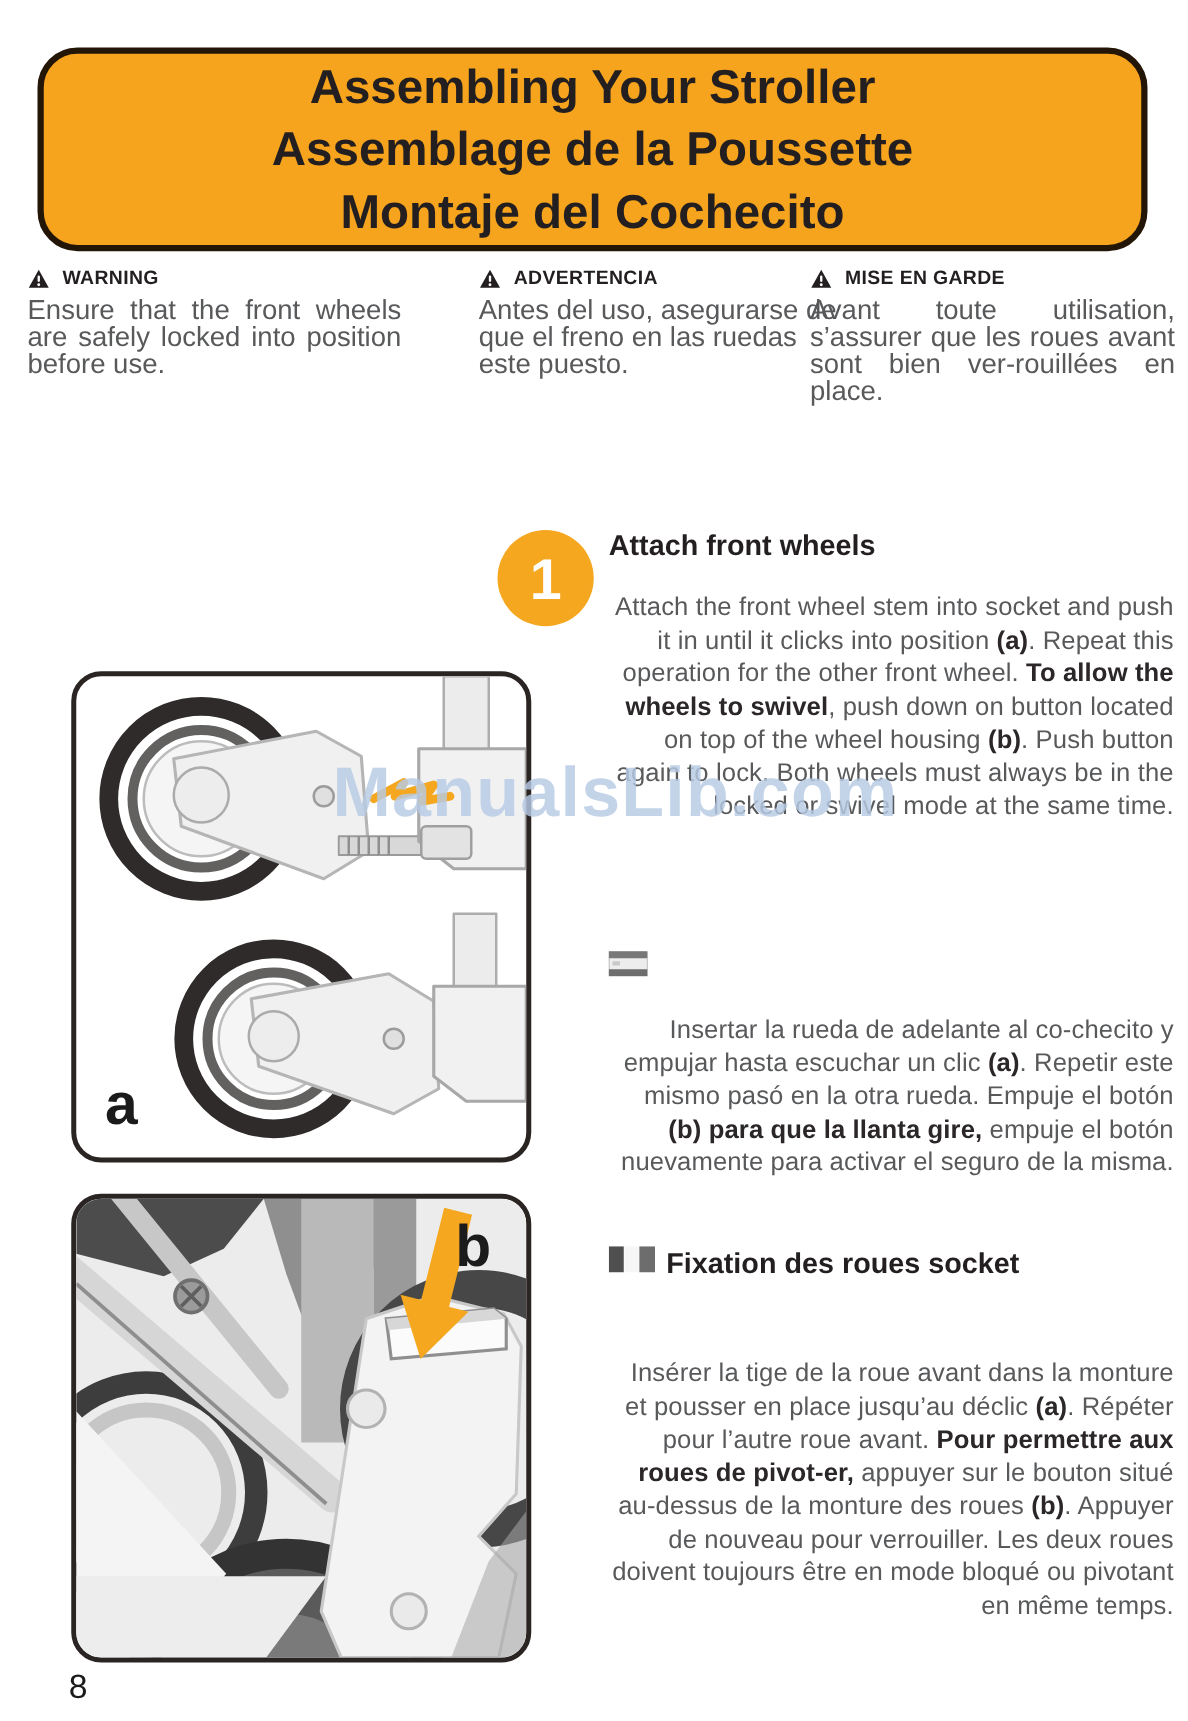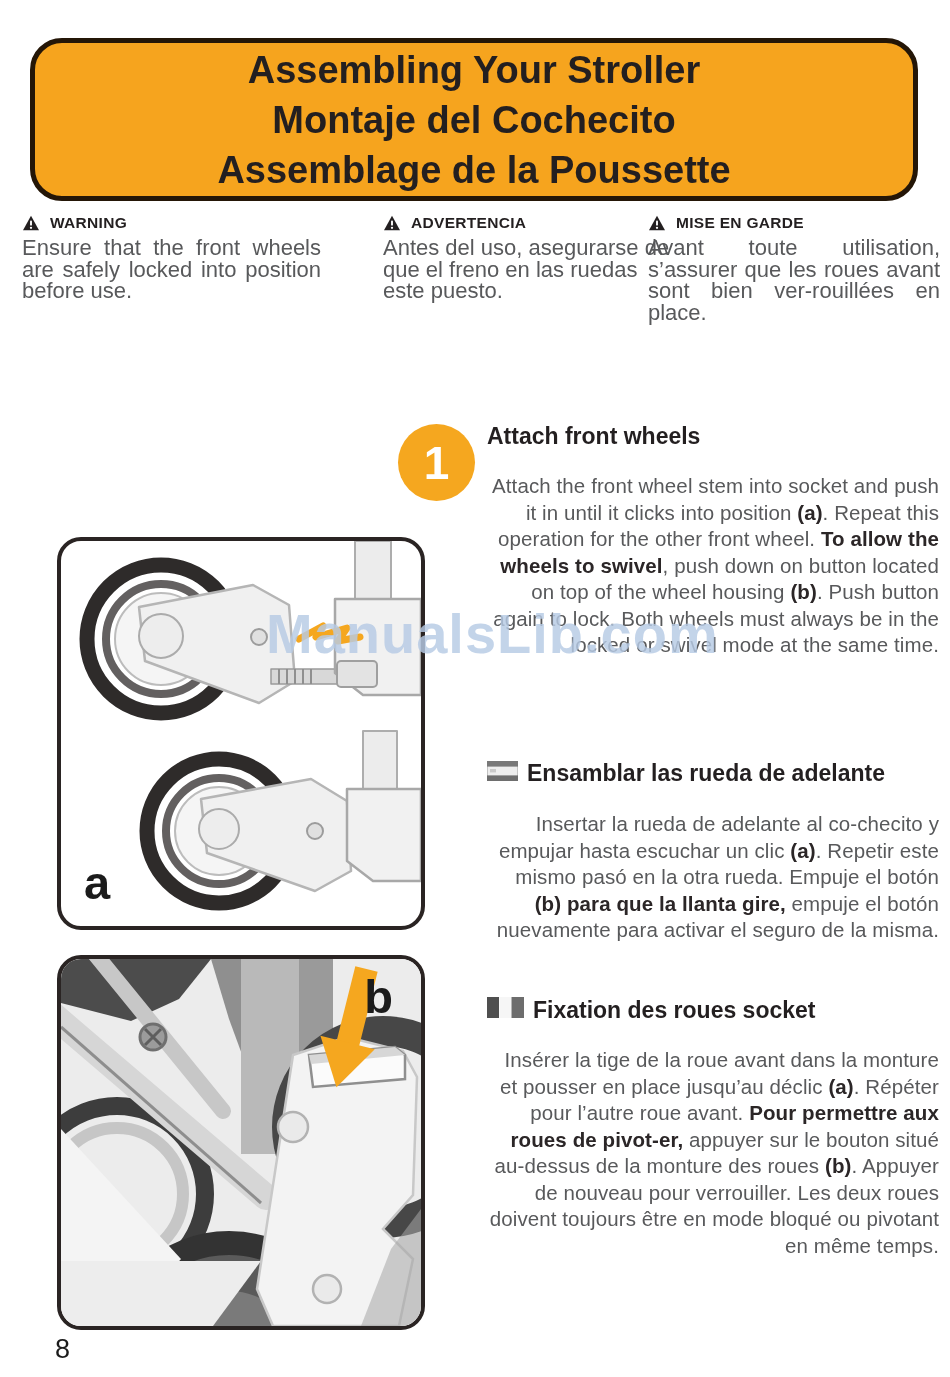--- a/index.html
+++ b/index.html
@@ -27,21 +27,21 @@
     background:var(--accent); color:#fff; font-weight:bold; font-size:46px;
     display:flex; align-items:center; justify-content:center;
   }
   .h-section { position:absolute; left:487px; font-weight:bold; font-size:23px; color:var(--ink); display:flex; align-items:center; gap:9px; }
   #head-en { top:423px; }
   #head-es { top:760px; }
   #head-fr { top:997px; }
   .para { position:absolute; left:487px; width:452px; font-size:20.5px; line-height:26.5px; color:var(--body_text); letter-spacing:0.1px;text-align:right; }
   #para-en { top:473px; }
   #para-es { top:811px; }
-  #para-fr { top:1047px; }
+  #para-fr { top:1086px; }
   .para .em { font-weight:bold; color:#2b2627; }
   .figure { position:absolute; left:57px; border:4px solid #2a2423; border-radius:24px; background:#fff; overflow:hidden; }
   #fig-a { top:537px;  width:368px; height:393px; }
   #fig-b { top:955px;  width:368px; height:375px; }
   .figure svg { display:block; filter:blur(0.4px); }
   .fig-label { position:absolute; font-weight:bold; font-size:47px; line-height:1; color:#1b1b1b; }
   #label-a { left:23px; bottom:20px; }
   #label-b { right:28px; top:14px; }
   .watermark {
     position:absolute; left:266px; top:601px; z-index:6; white-space:nowrap;
@@ -53,22 +53,22 @@
   .accent-stroke { stroke:var(--accent); }
   .flag { display:inline-block; }
 </style>
 </head>
 <body>
 
 <div class="page">
 
   <div class="header-box">
     <div class="line">Assembling Your Stroller</div>
+    <div class="line">Assemblage de la Poussette</div>
     <div class="line">Montaje del Cochecito</div>
-    <div class="line">Assemblage de la Poussette</div>
   </div>
 
   <div class="warn-col" id="warn-en">
     <div class="warn-head">
       <span>
           <svg width="18" height="16" viewBox="0 0 24 22">
             <path d="M12 1 L23 21 H1 Z" fill="#231F20"></path>
             <rect x="10.7" y="7.5" width="2.6" height="7" rx="1.2" fill="#fff"></rect>
             <circle cx="12" cy="17.6" r="1.6" fill="#fff"></circle>
           </svg>
@@ -115,21 +115,20 @@
   </div>
   <div class="para" id="para-en"><span>Attach the front wheel stem into socket and push it in until it clicks into position </span><span class="em">(a)</span><span>. Repeat this operation for the other front wheel. </span><span class="em">To allow the wheels to swivel</span><span>, push down on button located on top of the wheel housing </span><span class="em">(b)</span><span>. Push button again to lock. Both wheels must always be in the locked or swivel mode at the same time.</span></div>
 
   <div class="h-section" id="head-es">
     <span class="flag"><svg width="31" height="20" viewBox="0 0 31 20">
           <rect width="31" height="20" fill="#ededed" stroke="#9a9a9a" stroke-width="1"></rect>
           <rect x="0" y="0" width="31" height="5.6" fill="#787878"></rect>
           <rect x="0" y="14.4" width="31" height="5.6" fill="#6e6e6e"></rect>
           <rect x="3" y="8" width="6" height="3.4" fill="#c9c9c9"></rect>
         </svg></span>
-    <span>Ensamblar las rueda de adelante</span>
   </div>
   <div class="para" id="para-es"><span>Insertar la rueda de adelante al co-checito y empujar hasta escuchar un clic </span><span class="em">(a)</span><span>. Repetir este mismo pasó en la otra rueda. Empuje el botón </span><span class="em">(b) para que la llanta gire,</span><span> empuje el botón nuevamente para activar el seguro de la misma.</span></div>
 
   <div class="h-section" id="head-fr">
     <span class="flag"><svg width="37" height="21" viewBox="0 0 37 21">
           <rect x="0" y="0" width="12" height="21" fill="#4f4f4f"></rect>
           <rect x="12.5" y="0" width="11.5" height="21" fill="#f6f6f6"></rect>
           <rect x="24.5" y="0" width="12.5" height="21" fill="#6d6d6d"></rect>
         </svg></span>
     <span>Fixation des roues socket</span>

